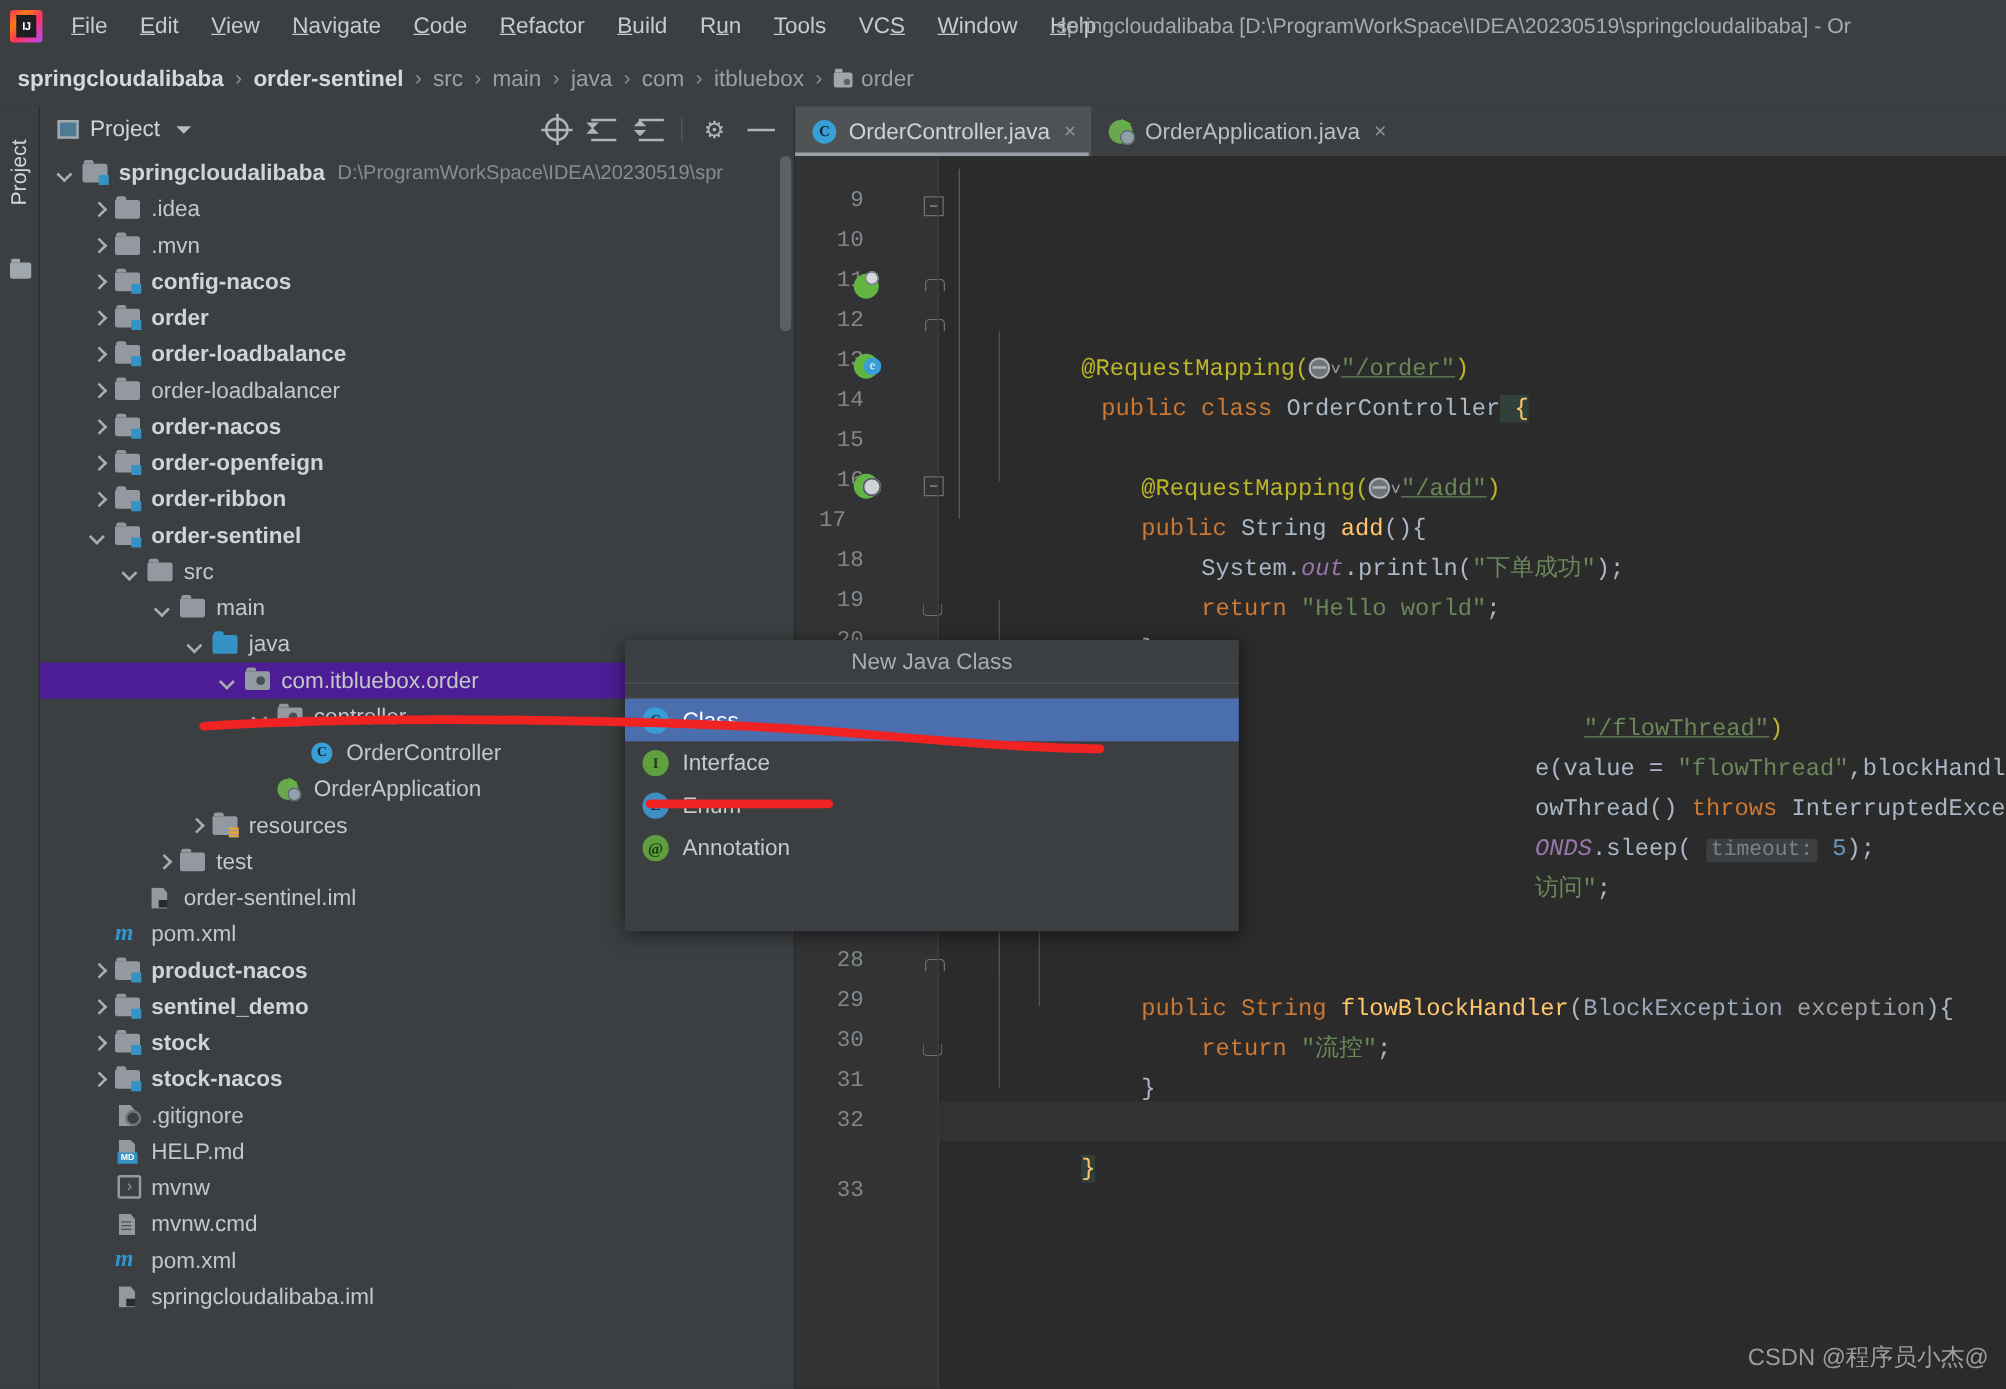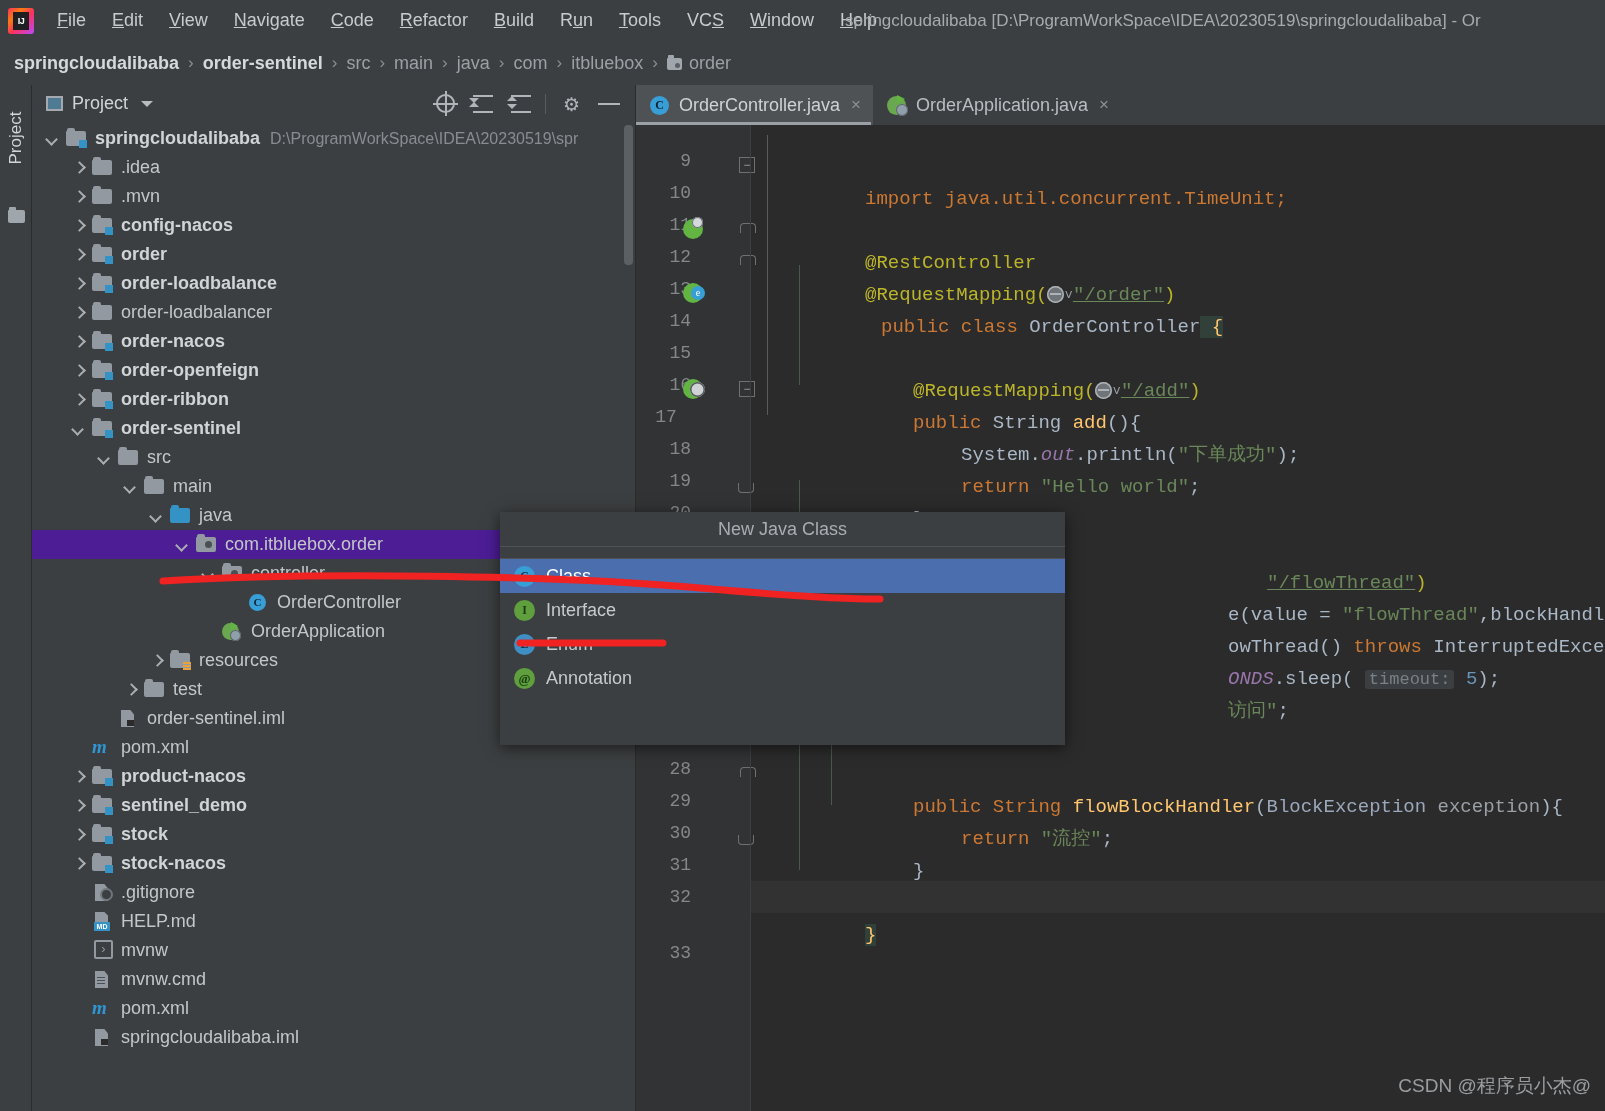--- a/index.html
+++ b/index.html
@@ -354,21 +354,21 @@
     vertical-align:-3px; position:relative;
   }
   .globe::after {
     content:""; position:absolute; left:3px; top:7px; width:11px; height:1.5px;
     background:#aeb3b7;
   }
   .gchev { color:#9aa0a4; font-size:14px; }
 
   
   .popup {
-    position: absolute; left: 500px; top: 512px; width: 565px; height: 233px;
+    position: absolute; left: 500px; top: 512px; width: 491px; height: 233px;
     background: #3c3f41; box-shadow: 0 3px 14px rgba(0,0,0,.55);
     z-index: 40;
   }
   .popup-title {
     height: 35px; line-height: 35px; text-align: center;
     color: #a8adb1; font-size: 18px; border-bottom: 1px solid #4f5355;
   }
   .popup-item {
     height: 34px; display: flex; align-items: center; padding-left: 14px;
     color: #c6cacd; font-size: 18px; white-space: nowrap; cursor: default;
@@ -697,28 +697,22 @@
 
       <div class="indent-guide g2" style="left:131px; top:10px; height:280px;"></div>
       <div class="indent-guide" style="left:163px; top:140px; height:120px;"></div>
       <div class="indent-guide" style="left:163px; top:355px; height:300px;"></div>
       <div class="indent-guide" style="left:163px; top:620px; height:125px;"></div>
       <div class="indent-guide" style="left:195px; top:620px; height:60px;"></div>
 
       <div class="code">
 
         
-        <div class="cl" style="top:26px;">
-          <span class="k">import java.util.concurrent.TimeUnit;</span>
-        </div>
-
-        
-        <div class="cl" style="top:90px;">
-          <span class="an">@RestController</span>
-        </div>
+
+        
 
         
         <div class="cl" style="top:122px;">
           <span class="an">@RequestMapping(</span><span class="globe"></span><span class="gchev">˅</span><span class="s ul">"/order"</span><span class="an">)</span>
         </div>
 
         
         <div class="cl" style="top:154px; padding-left:16px;">
           <span class="k">public class </span><span class="t">OrderController</span><span class="t" style="background:#32403a;color:#ffc66d;"> {</span>
         </div>

